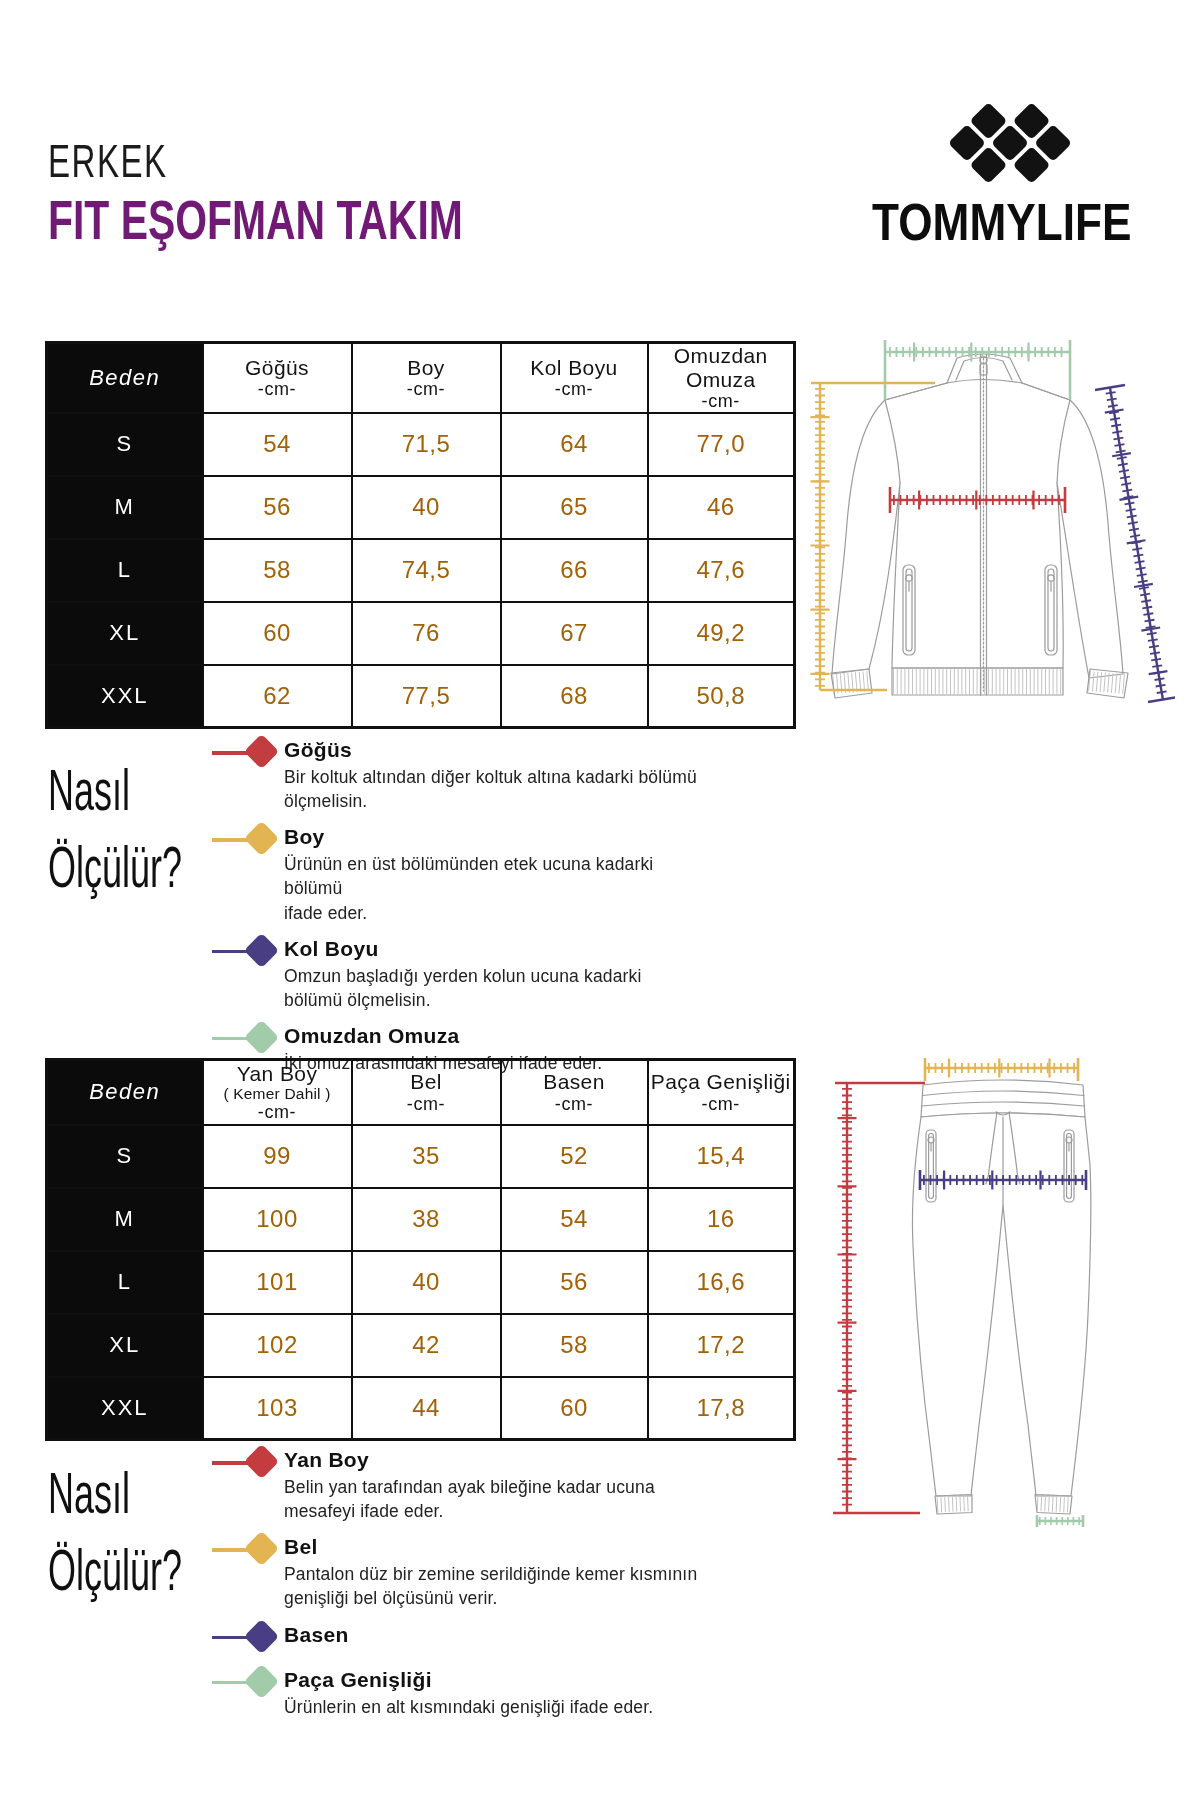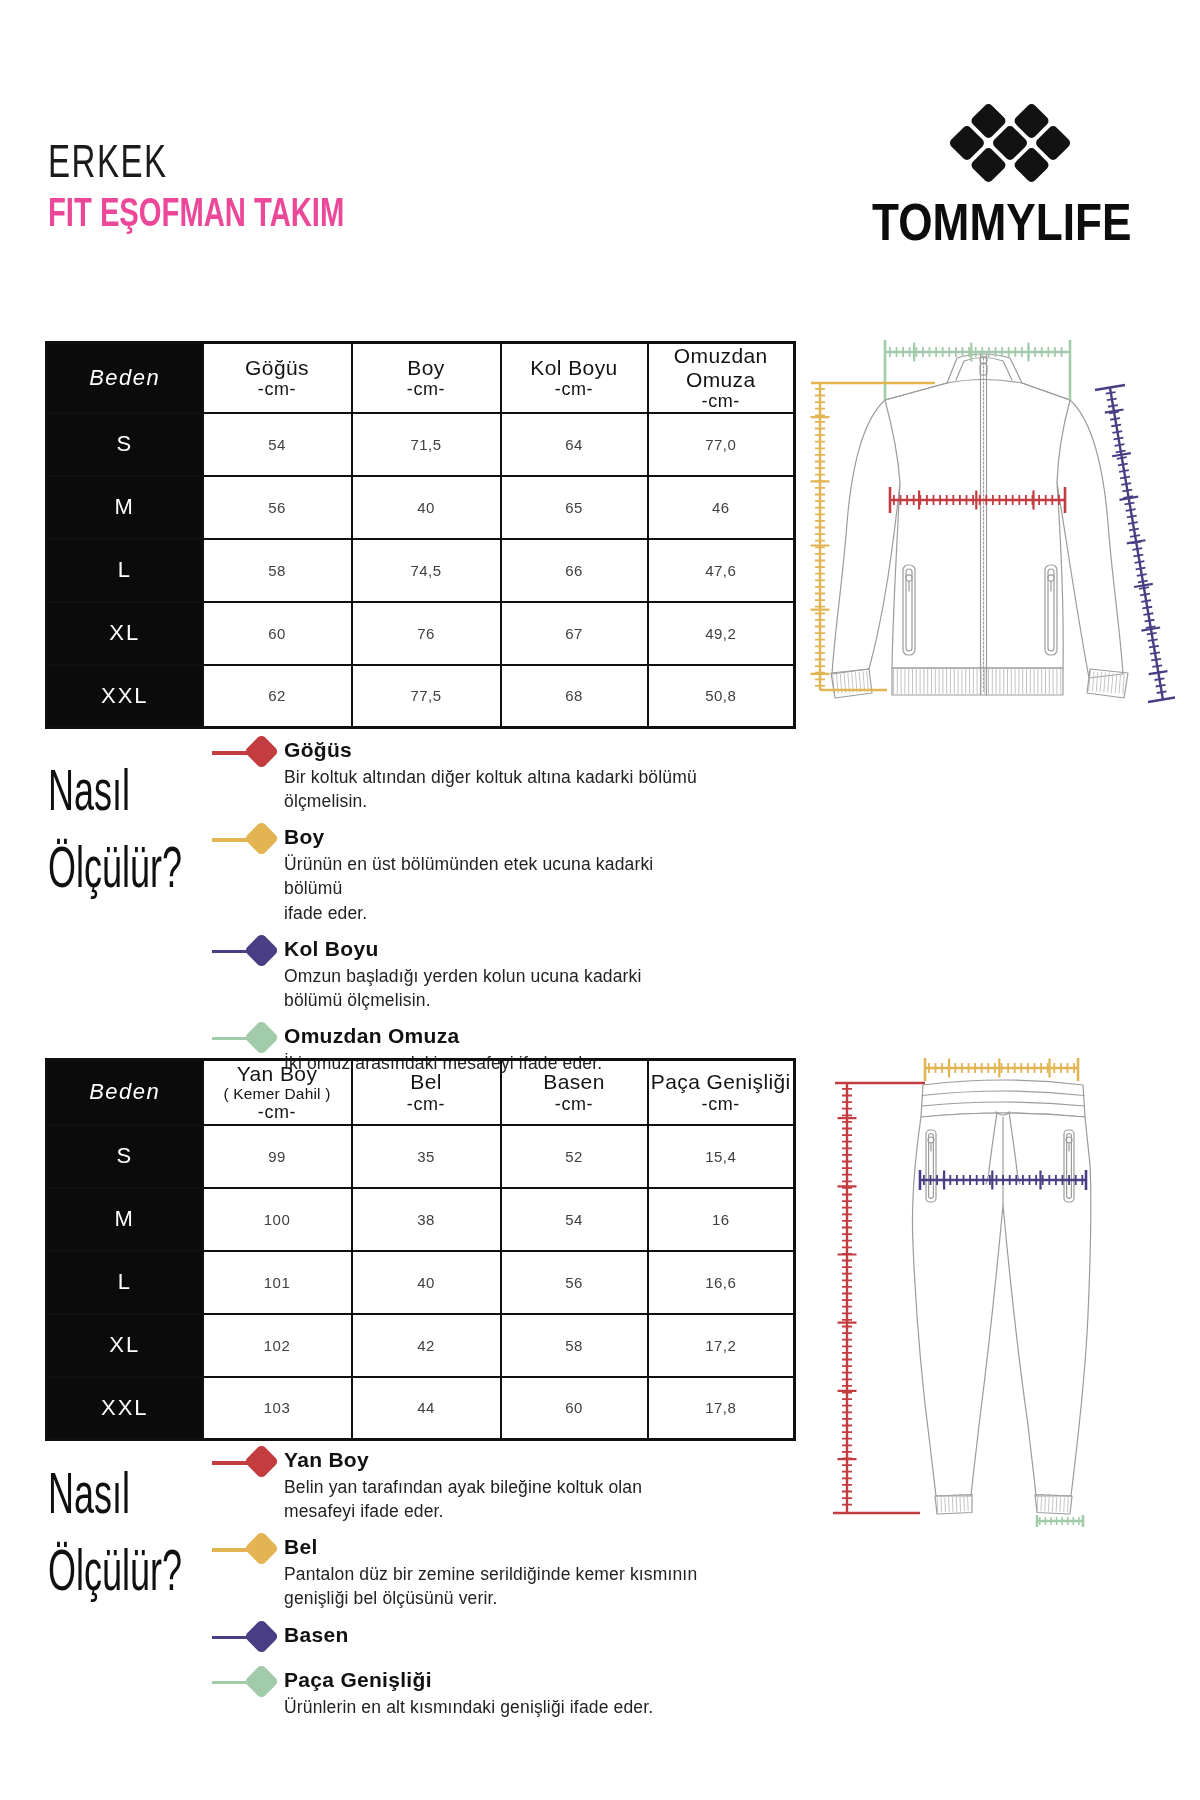--- a/index.html
+++ b/index.html
@@ -4,42 +4,42 @@
 <style>
   html,body{margin:0;padding:0;background:#e8e8e8;}
   .page{position:relative;width:1200px;height:1800px;background:#ffffff;
         font-family:"Liberation Sans",sans-serif;color:#141414;overflow:hidden;margin:0 auto;padding-left:36px;}
   .cx{display:inline-block;transform-origin:0 0;white-space:nowrap;}
 
   
   .hdr-sub{position:absolute;left:48px;top:138px;font-size:46px;font-weight:300;
            letter-spacing:2px;color:#1b1b1b;line-height:1;}
   .hdr-sub .cx{transform:scaleX(0.72);}
-  .hdr-title{position:absolute;left:48px;top:192px;font-size:40px;font-weight:800;
-             letter-spacing:0;color:#ec4899;line-height:1;}
+  .hdr-title{position:absolute;left:48px;top:192px;font-size:56px;font-weight:800;
+             letter-spacing:0;color:#701a75;line-height:1;}
   .hdr-title .cx{transform:scaleX(0.73);}
   .brand-logo{position:absolute;left:943px;top:98px;width:134px;height:90px;}
   .brand-name{position:absolute;left:872px;top:196px;font-size:52px;font-weight:800;
               color:#0d0d0d;line-height:1;}
   .brand-name .cx{transform:scaleX(0.85);}
 
   
   table.size{position:absolute;left:45px;border-collapse:collapse;table-layout:fixed;
              width:748px;border:3px solid #101010;}
   table.size td,table.size th{border:2px solid #101010;text-align:center;vertical-align:middle;
              padding:0 2px;font-weight:400;}
   table.size thead tr{height:65px;}
   table.size tbody tr{height:63px;}
   td.dark,th.dark{background:#0b0b0b;color:#ffffff;border-color:#0b0b0b;}
   th.dark{font-size:22px;letter-spacing:1.5px;font-style:italic;}
   td.dark{font-size:22px;letter-spacing:2px;}
   .col-label{font-size:21px;letter-spacing:0.4px;line-height:1.12;}
   .col-sub{font-size:15.5px;letter-spacing:0.2px;line-height:1.1;}
   .col-unit{font-size:18px;letter-spacing:0.6px;line-height:1.15;}
-  td.val{font-size:15px;letter-spacing:0.5px;color:#404040;}
+  td.val{font-size:24px;letter-spacing:0.5px;color:#a16207;}
   #jacket-table{top:341px;}
   #pants-table{top:1058px;}
 
   
   .howto{position:absolute;left:48px;font-size:58px;font-weight:300;color:#101010;line-height:1.32;}
   .howto .cx{transform:scaleX(0.62);}
   #howto-1{top:752px;}
   #howto-2{top:1455px;}
 
   
@@ -420,21 +420,21 @@
 
   <div class="legend" id="pants-legend">
     <div class="legend-item">
       <div class="legend-marker" style="--c: #C23C40;">
           <div class="legend-line"></div>
           <div class="legend-diamond"></div>
         </div>
       <div class="legend-body">
           <div class="legend-title">Yan Boy</div>
         <div class="legend-desc">
-            <div>Belin yan tarafından ayak bileğine koltuk olan</div>
+            <div>Belin yan tarafından ayak bileğine kadar ucuna</div>
             <div>mesafeyi ifade eder.</div>
           </div>
         </div>
     </div>
     <div class="legend-item">
       <div class="legend-marker" style="--c: #E2B452;">
           <div class="legend-line"></div>
           <div class="legend-diamond"></div>
         </div>
       <div class="legend-body">

